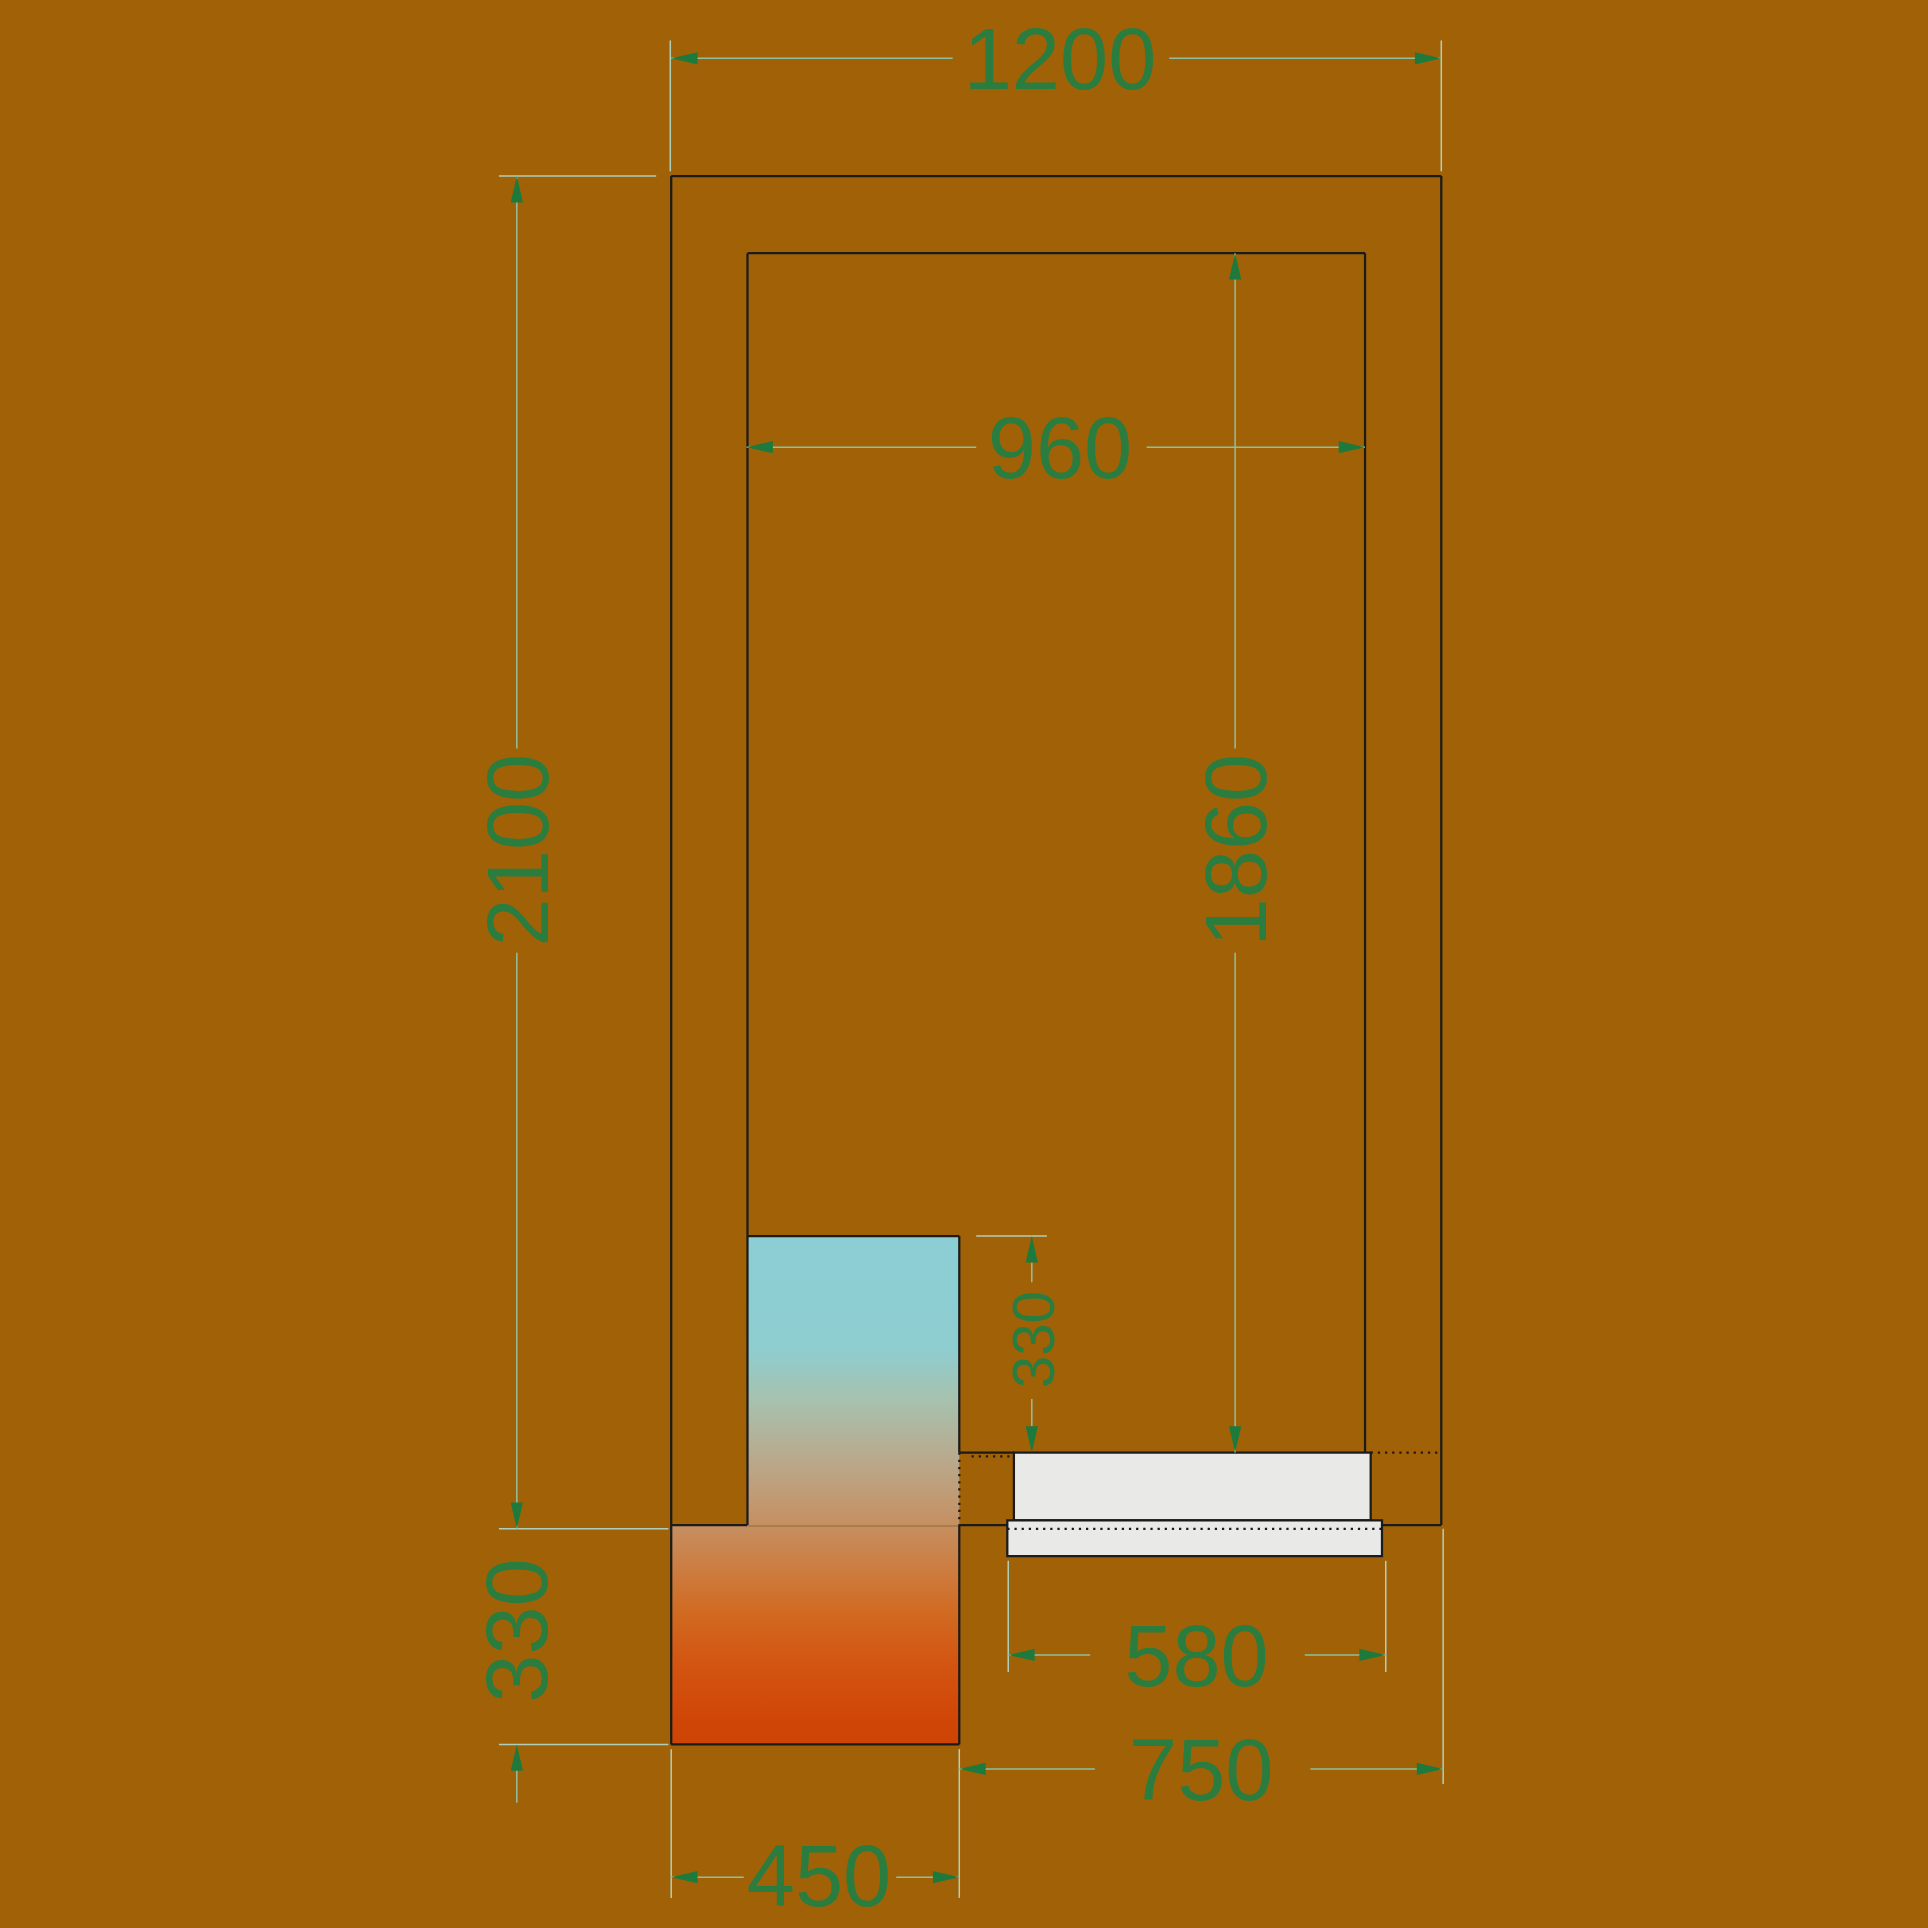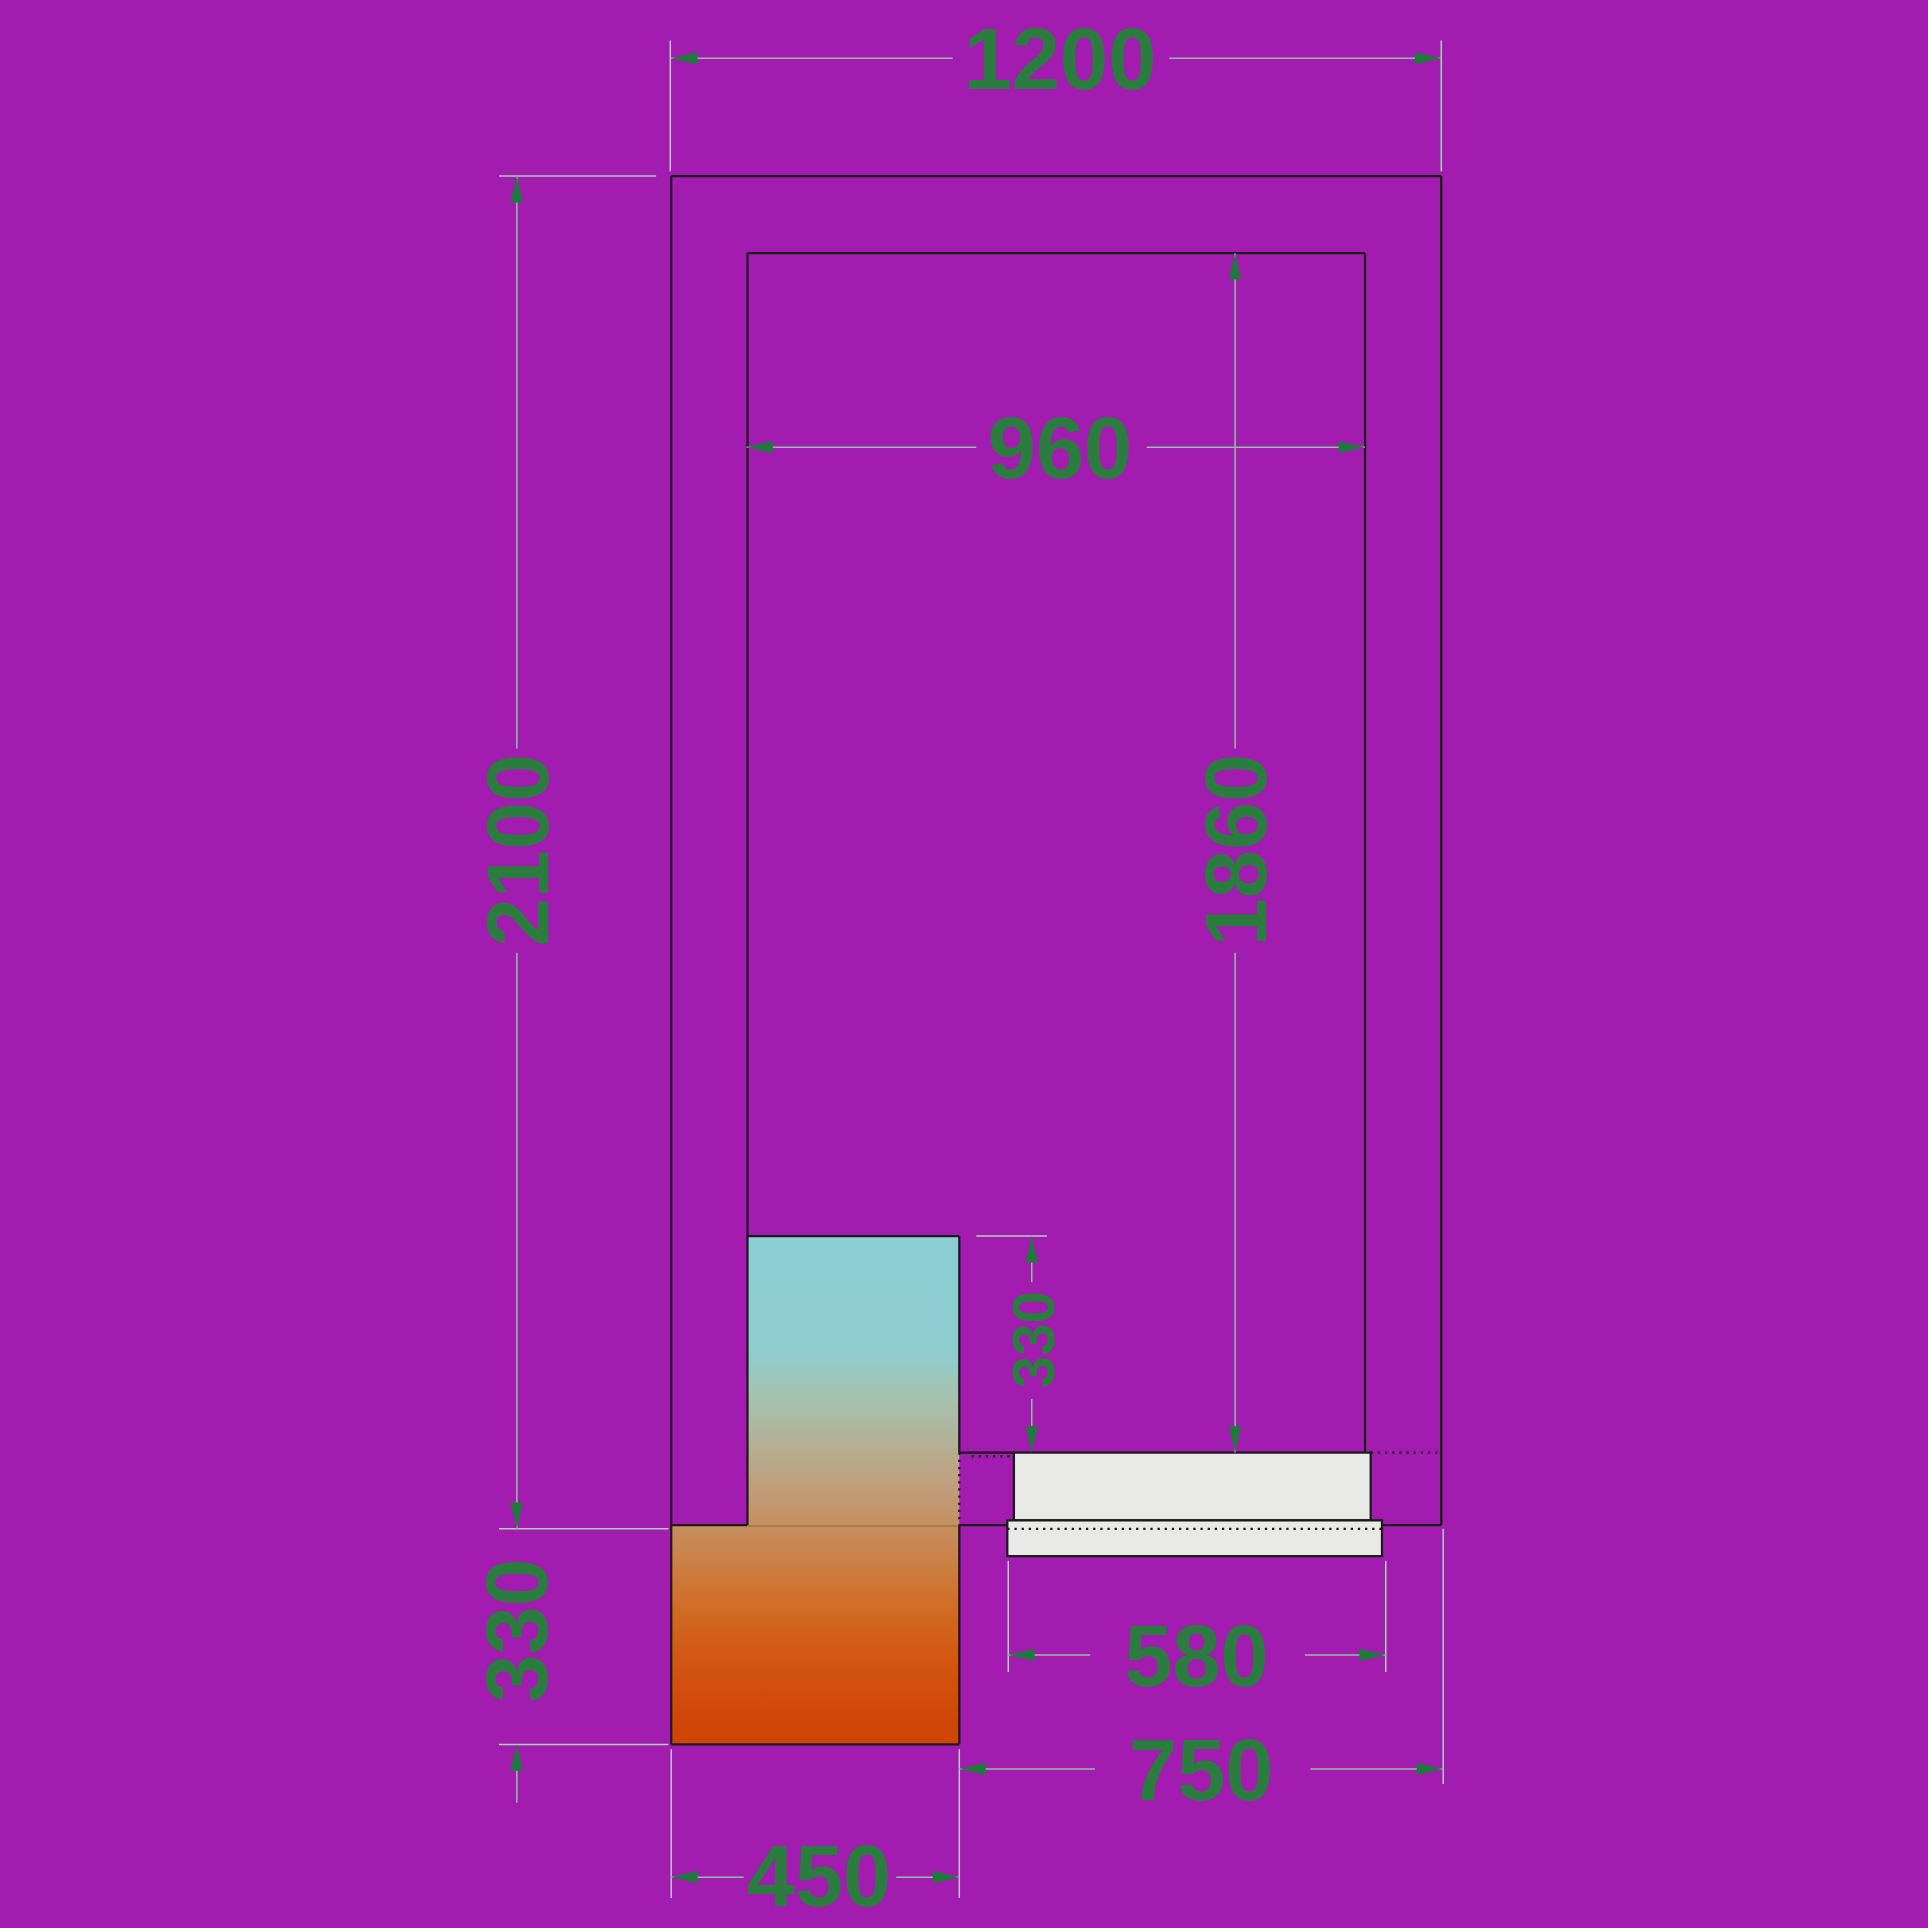--- a/index.html
+++ b/index.html
@@ -7,23 +7,22 @@
     padding: 0;
     background: #ffffff;
     width: 1928px;
     height: 1928px;
     font-family: "Liberation Sans", sans-serif;
   }
   .stage {
     position: relative;
     width: 1928px;
     height: 1928px;
-    background: #a21caf;
+    background: #a16207;
     overflow: hidden;
-    font-weight: bold;
   }
   svg { display: block; }
   .outline {
     stroke: #1b1b1b;
     stroke-width: 2.4;
     fill: none;
     stroke-linecap: butt;
   }
   .outline-dotted {
     stroke: #1b1b1b;

